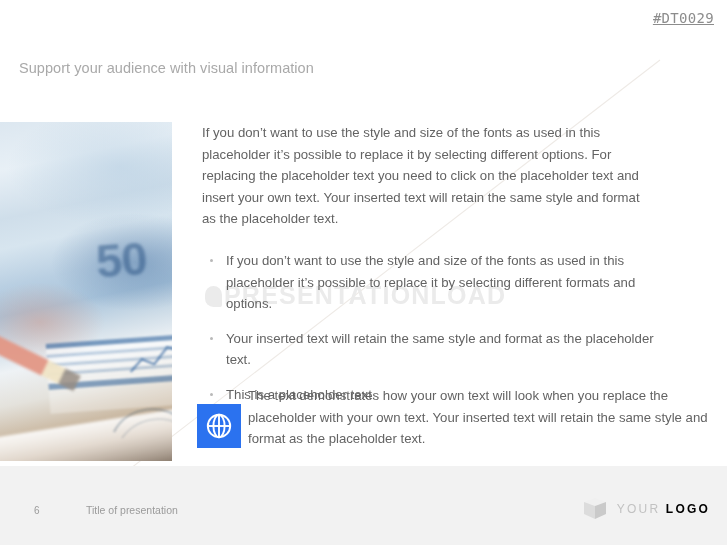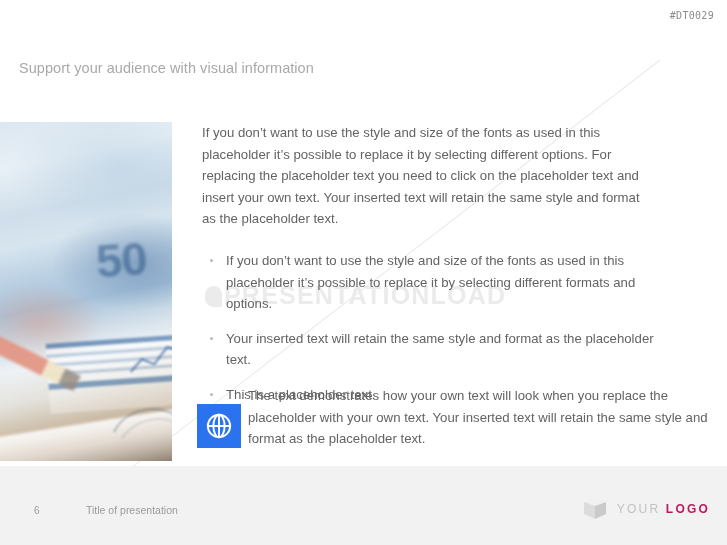--- a/index.html
+++ b/index.html
@@ -32,24 +32,25 @@
     z-index: 1;
   }
   .diagonal-line svg { display: block; }
 
   
   .template-id {
     position: absolute;
     top: 10px;
     right: 13px;
     font-family: "DejaVu Sans Mono", "Liberation Mono", monospace;
-    font-size: 10px;
+    font-size: 14px;
     letter-spacing: 0.3px;
     color: #8c8c8c;
     z-index: 6;
+    text-decoration: underline;
   }
 
   
   .slide-title {
     position: absolute;
     left: 18px;
     top: 27px;
     font-size: 25.5px;
     font-weight: 400;
     color: #5a5a5a;
@@ -304,21 +305,21 @@
   }
   .logo-cube { display: block; }
   .logo-text {
     font-size: 12px;
     letter-spacing: 2.2px;
     color: #c2c2c2;
     white-space: nowrap;
   }
   .logo-text .logo-strong {
     font-weight: 700;
-    color: #be185d;
+    color: #000000;
   }
 </style>
 </head>
 <body>
 
 <div class="slide">
 
   <div class="diagonal-line">
     <svg width="900" height="700" viewBox="0 0 900 700" xmlns="http://www.w3.org/2000/svg">
       <line x1="0" y1="600" x2="700" y2="60" stroke="#eeeae6" stroke-width="1.1"></line>

